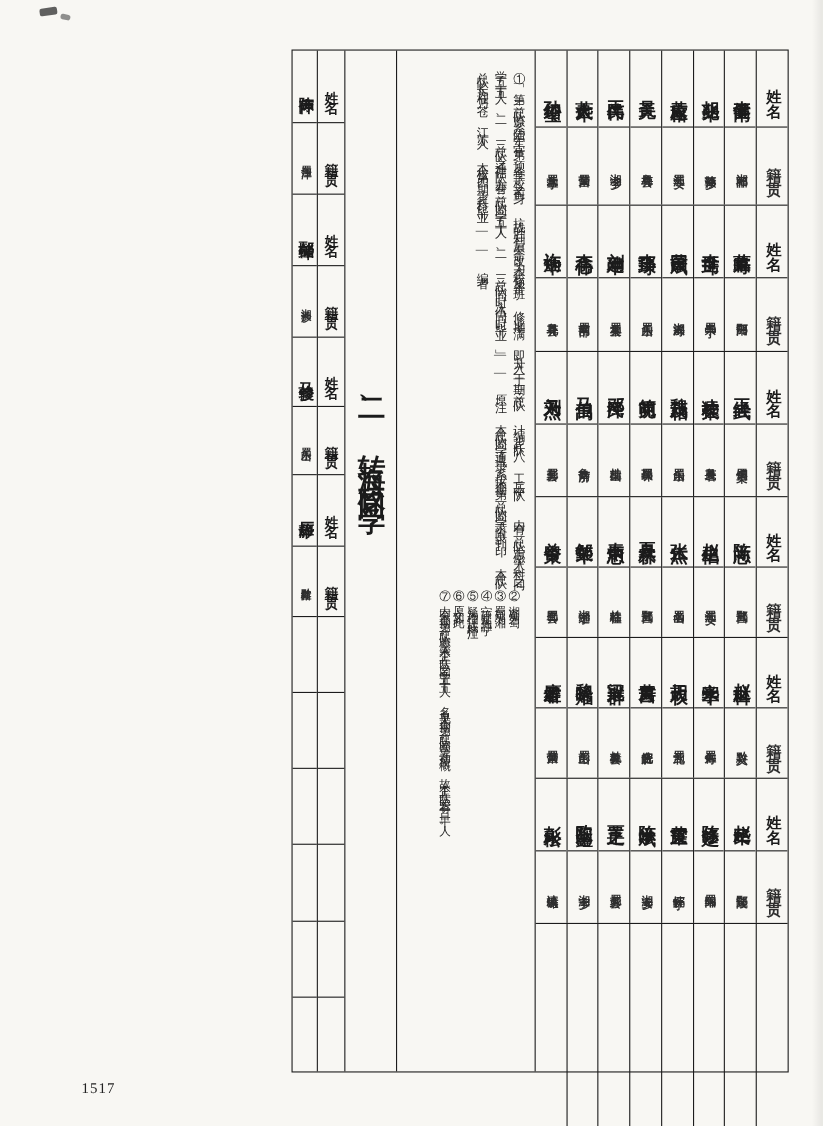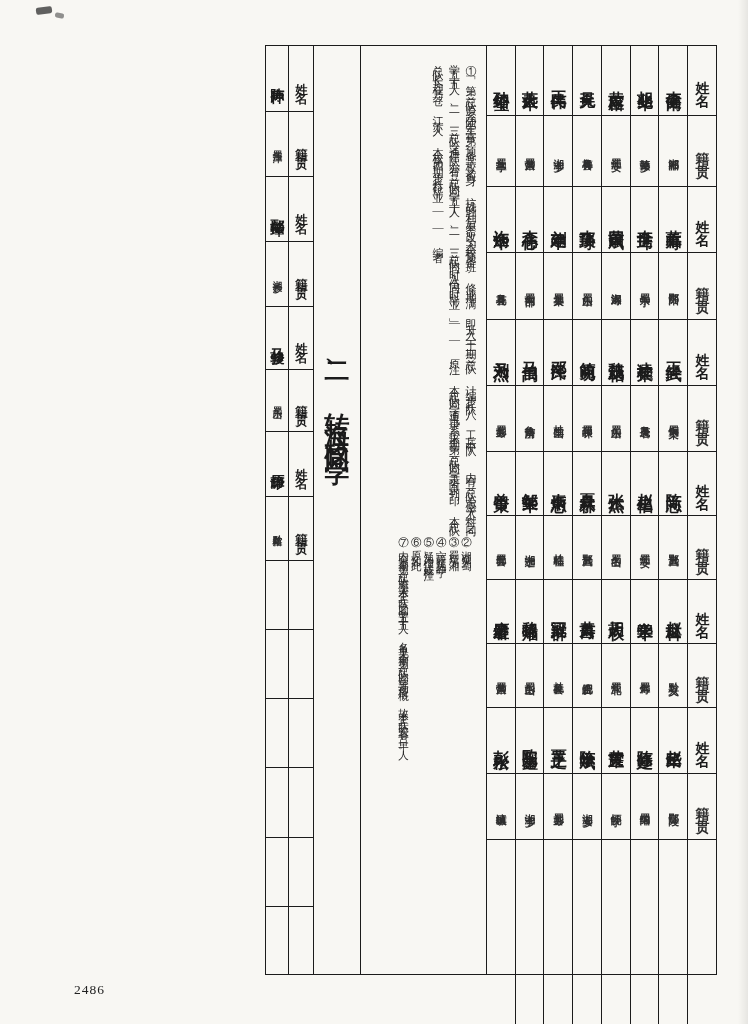--- a/index.html
+++ b/index.html
@@ -44,21 +44,21 @@
       font-size:10.5px;font-weight:600;letter-spacing:1px;color:#2e2e2e;overflow:hidden;}
   .hl{font-size:14px;font-weight:700;letter-spacing:13px;padding-top:5px;}
 </style>
 </head>
 <body>
 
 <div class="sheet">
   <div class="edge"></div>
   <div class="smudge1"></div>
   <div class="smudge2"></div>
-  <div class="pageno">2486</div>
+  <div class="pageno">1517</div>
 
   <div class="table">
 
     <div class="col lvals">
       <div class="lc" style="height:65px">
           <span class="v lname">陈声仲</span>
         </div>
       <div class="lc" style="height:65px">
           <span class="v lorig">蜀江津</span>
         </div>

